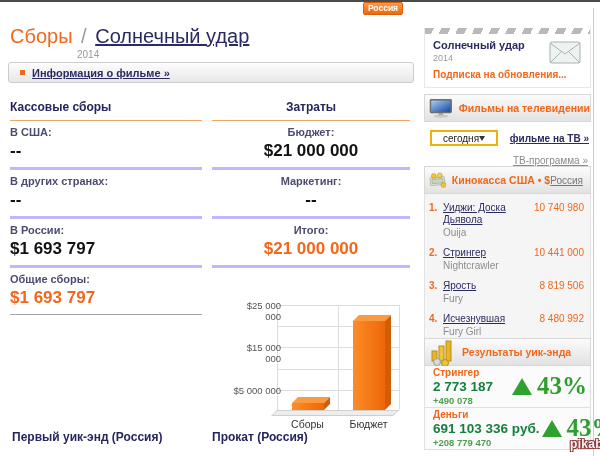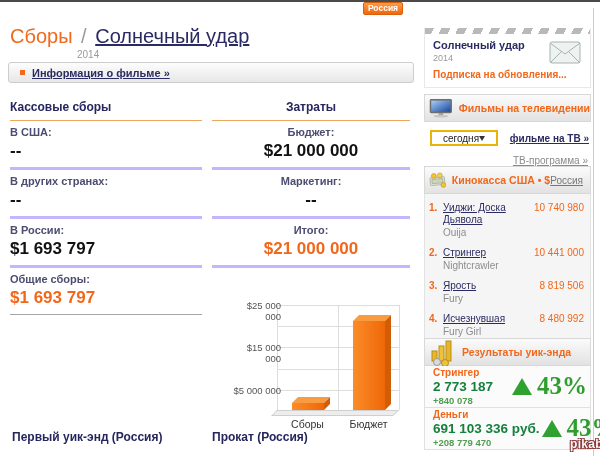--- a/index.html
+++ b/index.html
@@ -279,21 +279,21 @@
         <rect x="17" y="2" width="5" height="20" fill="#e7b62c" stroke="#b98d12"></rect>
         <circle cx="8" cy="23" r="3.5" fill="#dadada" stroke="#9b9b9b"></circle>
         <circle cx="16" cy="24" r="3.5" fill="#f0c23a" stroke="#b98d12"></circle>
       </svg>
       <span class="sec-title">Результаты уик-энда</span>
     </div>
     <div class="wk-row">
       <div class="wk-info">
         <div class="wk-label">Стрингер</div>
         <div class="wk-value">2 773 187</div>
-        <div class="wk-delta">+840 078</div>
+        <div class="wk-delta">+490 078</div>
       </div>
       <span class="wk-tri"></span>
       <span class="wk-pct">43%</span>
     </div>
     <div class="wk-row">
       <div class="wk-info">
         <div class="wk-label">Деньги</div>
         <div class="wk-value">691 103 336 руб.</div>
         <div class="wk-delta">+208 779 470</div>
       </div>

